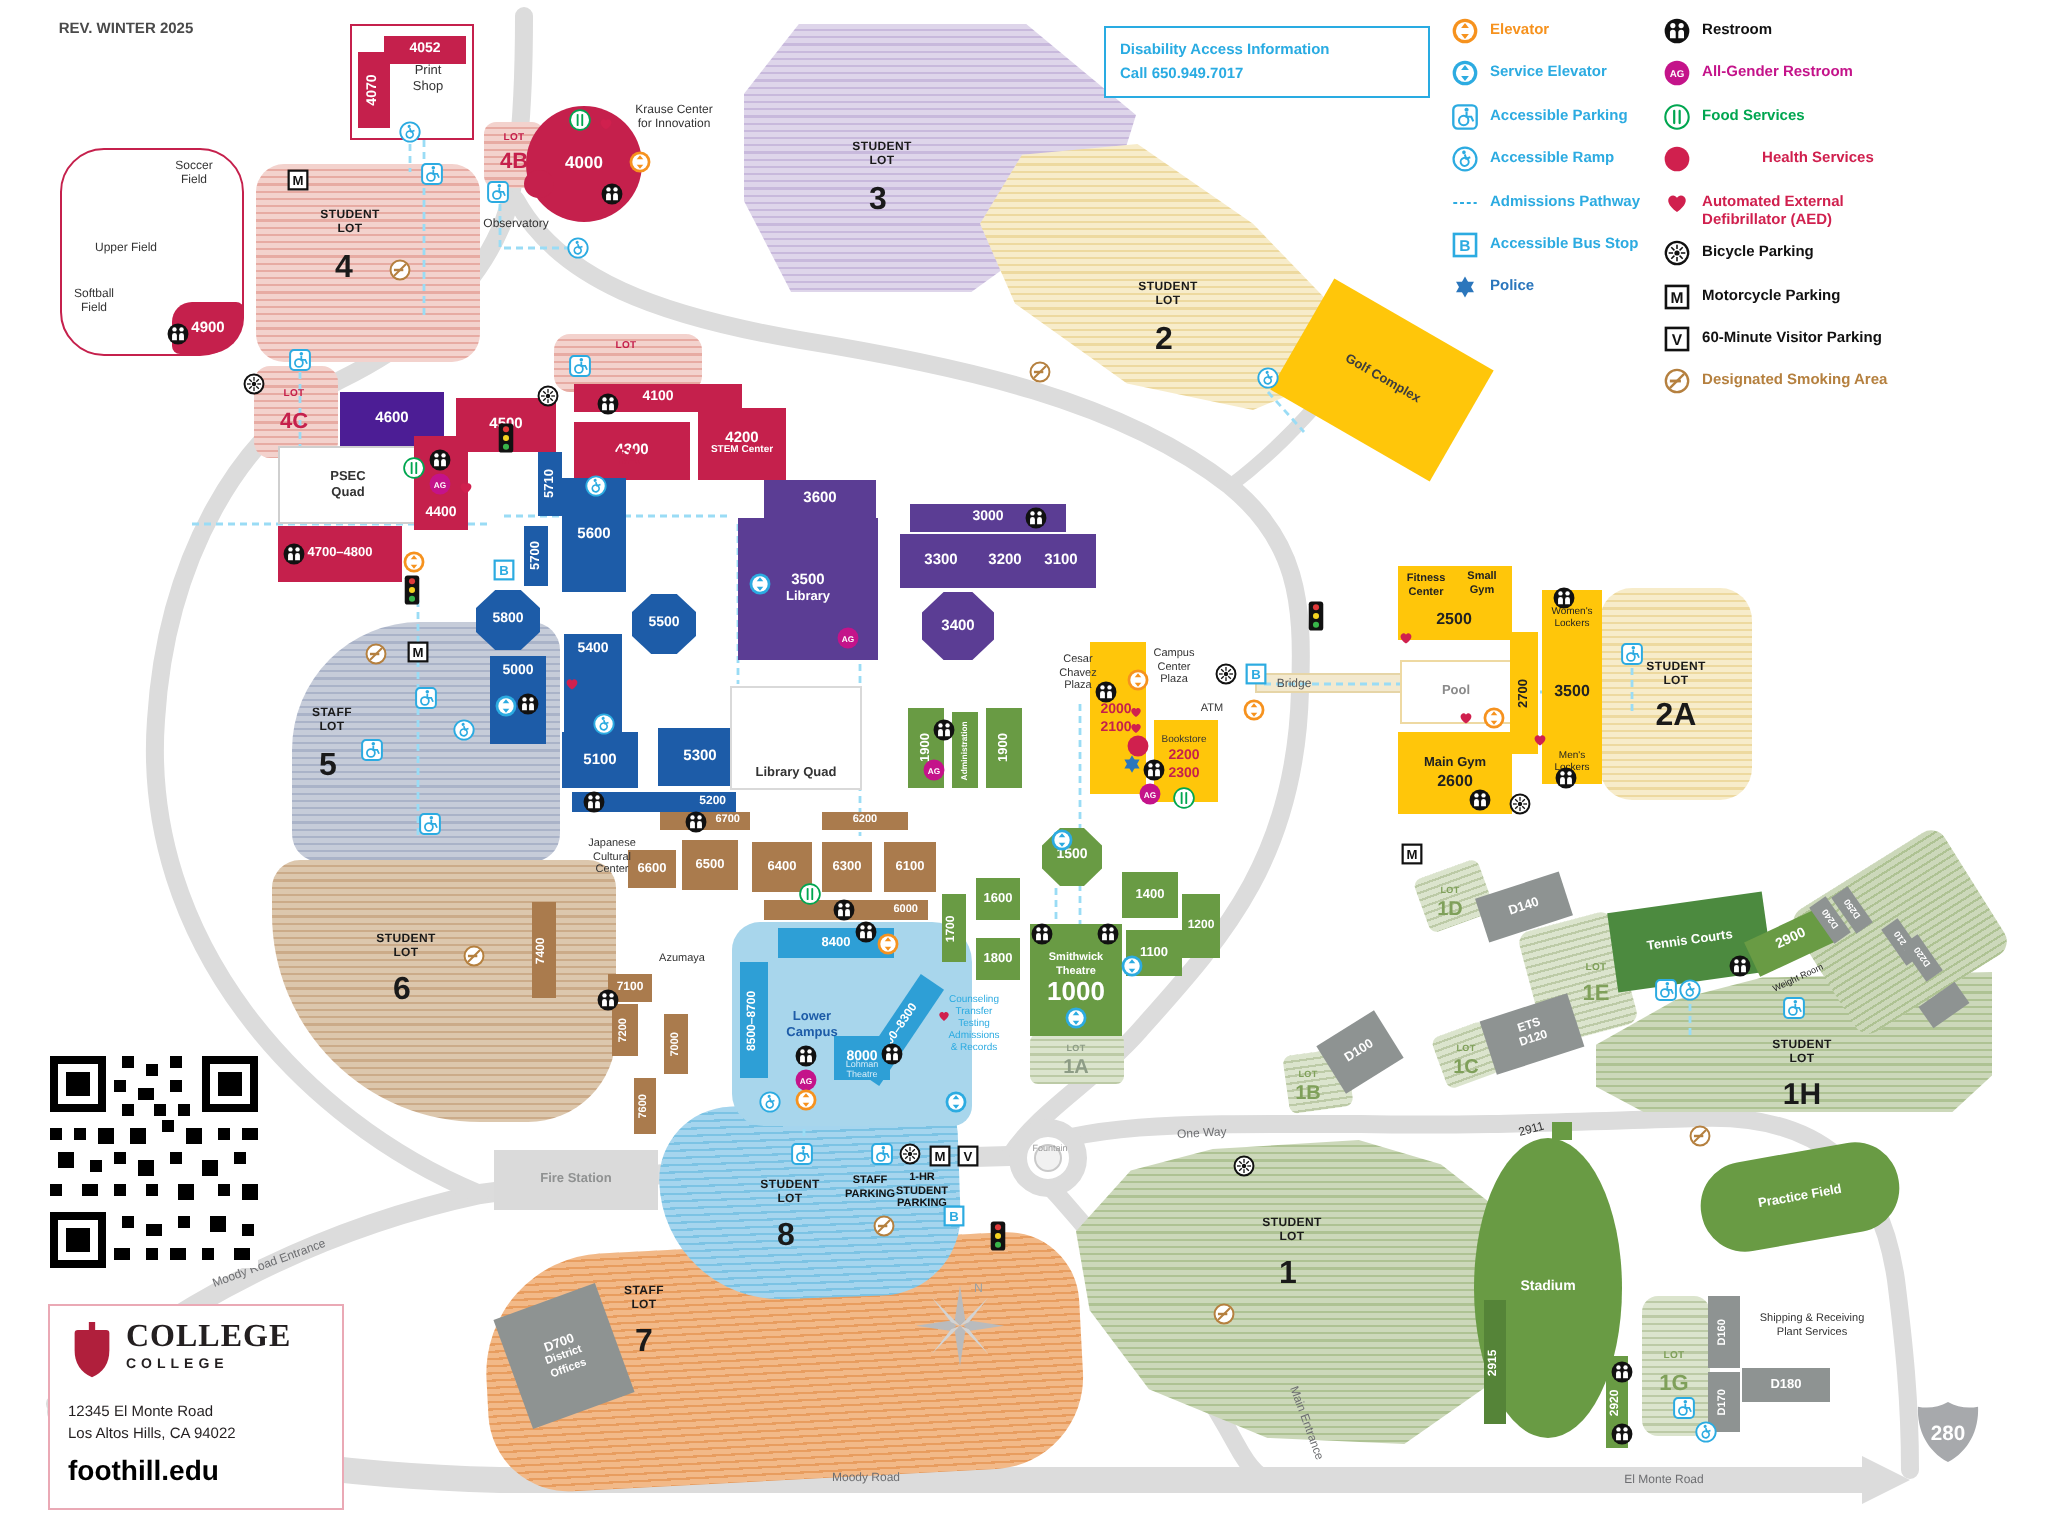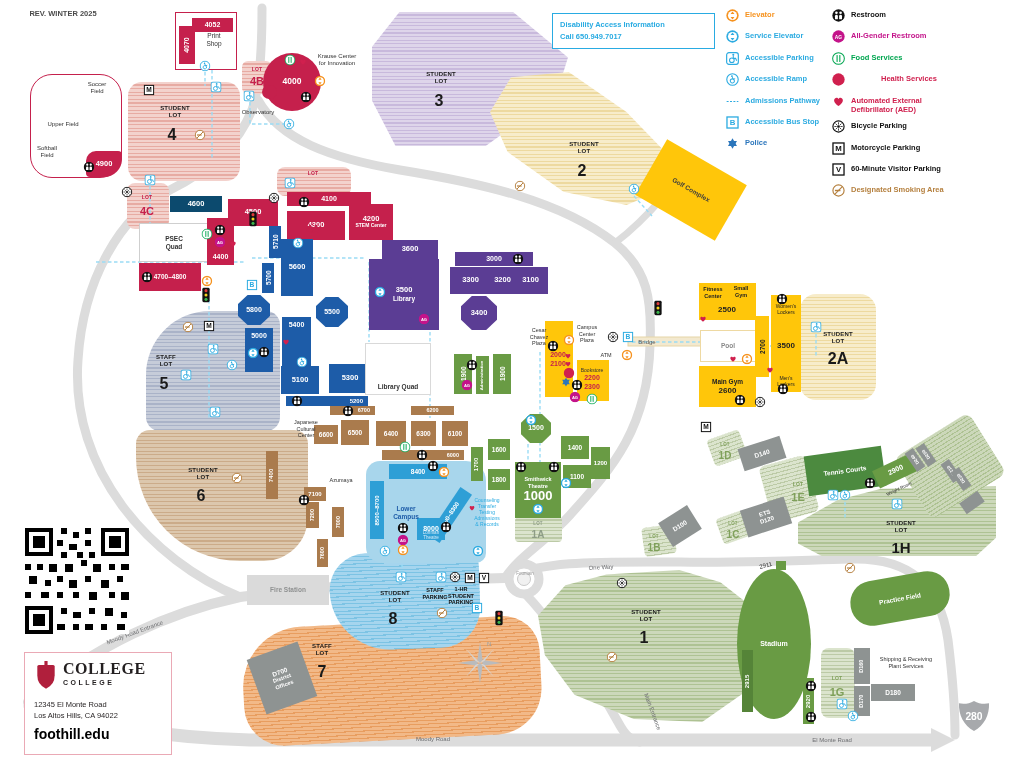--- a/index.html
+++ b/index.html
@@ -129,21 +129,21 @@
         </div>
       </div>
       <div class="bld circle" style="left: 262px; top: 85px; width: 15px; height: 14px; background: rgb(197, 32, 76);">
         <div class="bl"></div>
       </div>
       <div class="bld" style="left: 645px; top: 158px; width: 92px; height: 64px; transform: rotate(30deg); background: rgb(255, 198, 10);">
         <div class="bl">
           <span style="font-size: 6.5px; color: rgb(61, 61, 61); white-space: nowrap;">Golf Complex</span>
         </div>
       </div>
-      <div class="bld" style="left: 170px; top: 196px; width: 52px; height: 16px; background: #0c4a6e;">
+      <div class="bld" style="left: 170px; top: 196px; width: 52px; height: 27px; background: #4c1d95;">
         <div class="bl">
           <span style="font-size: 7.5px; color: rgb(255, 255, 255); white-space: nowrap;">4600</span>
         </div>
       </div>
       <div class="bld" style="left: 228px; top: 199px; width: 50px; height: 27px; background: rgb(197, 32, 76);">
         <div class="bl">
           <span style="font-size: 7.5px; color: rgb(255, 255, 255); white-space: nowrap;">4500</span>
         </div>
       </div>
       <div class="bld" style="left: 287px; top: 192px; width: 84px; height: 14px; background: rgb(197, 32, 76);">

